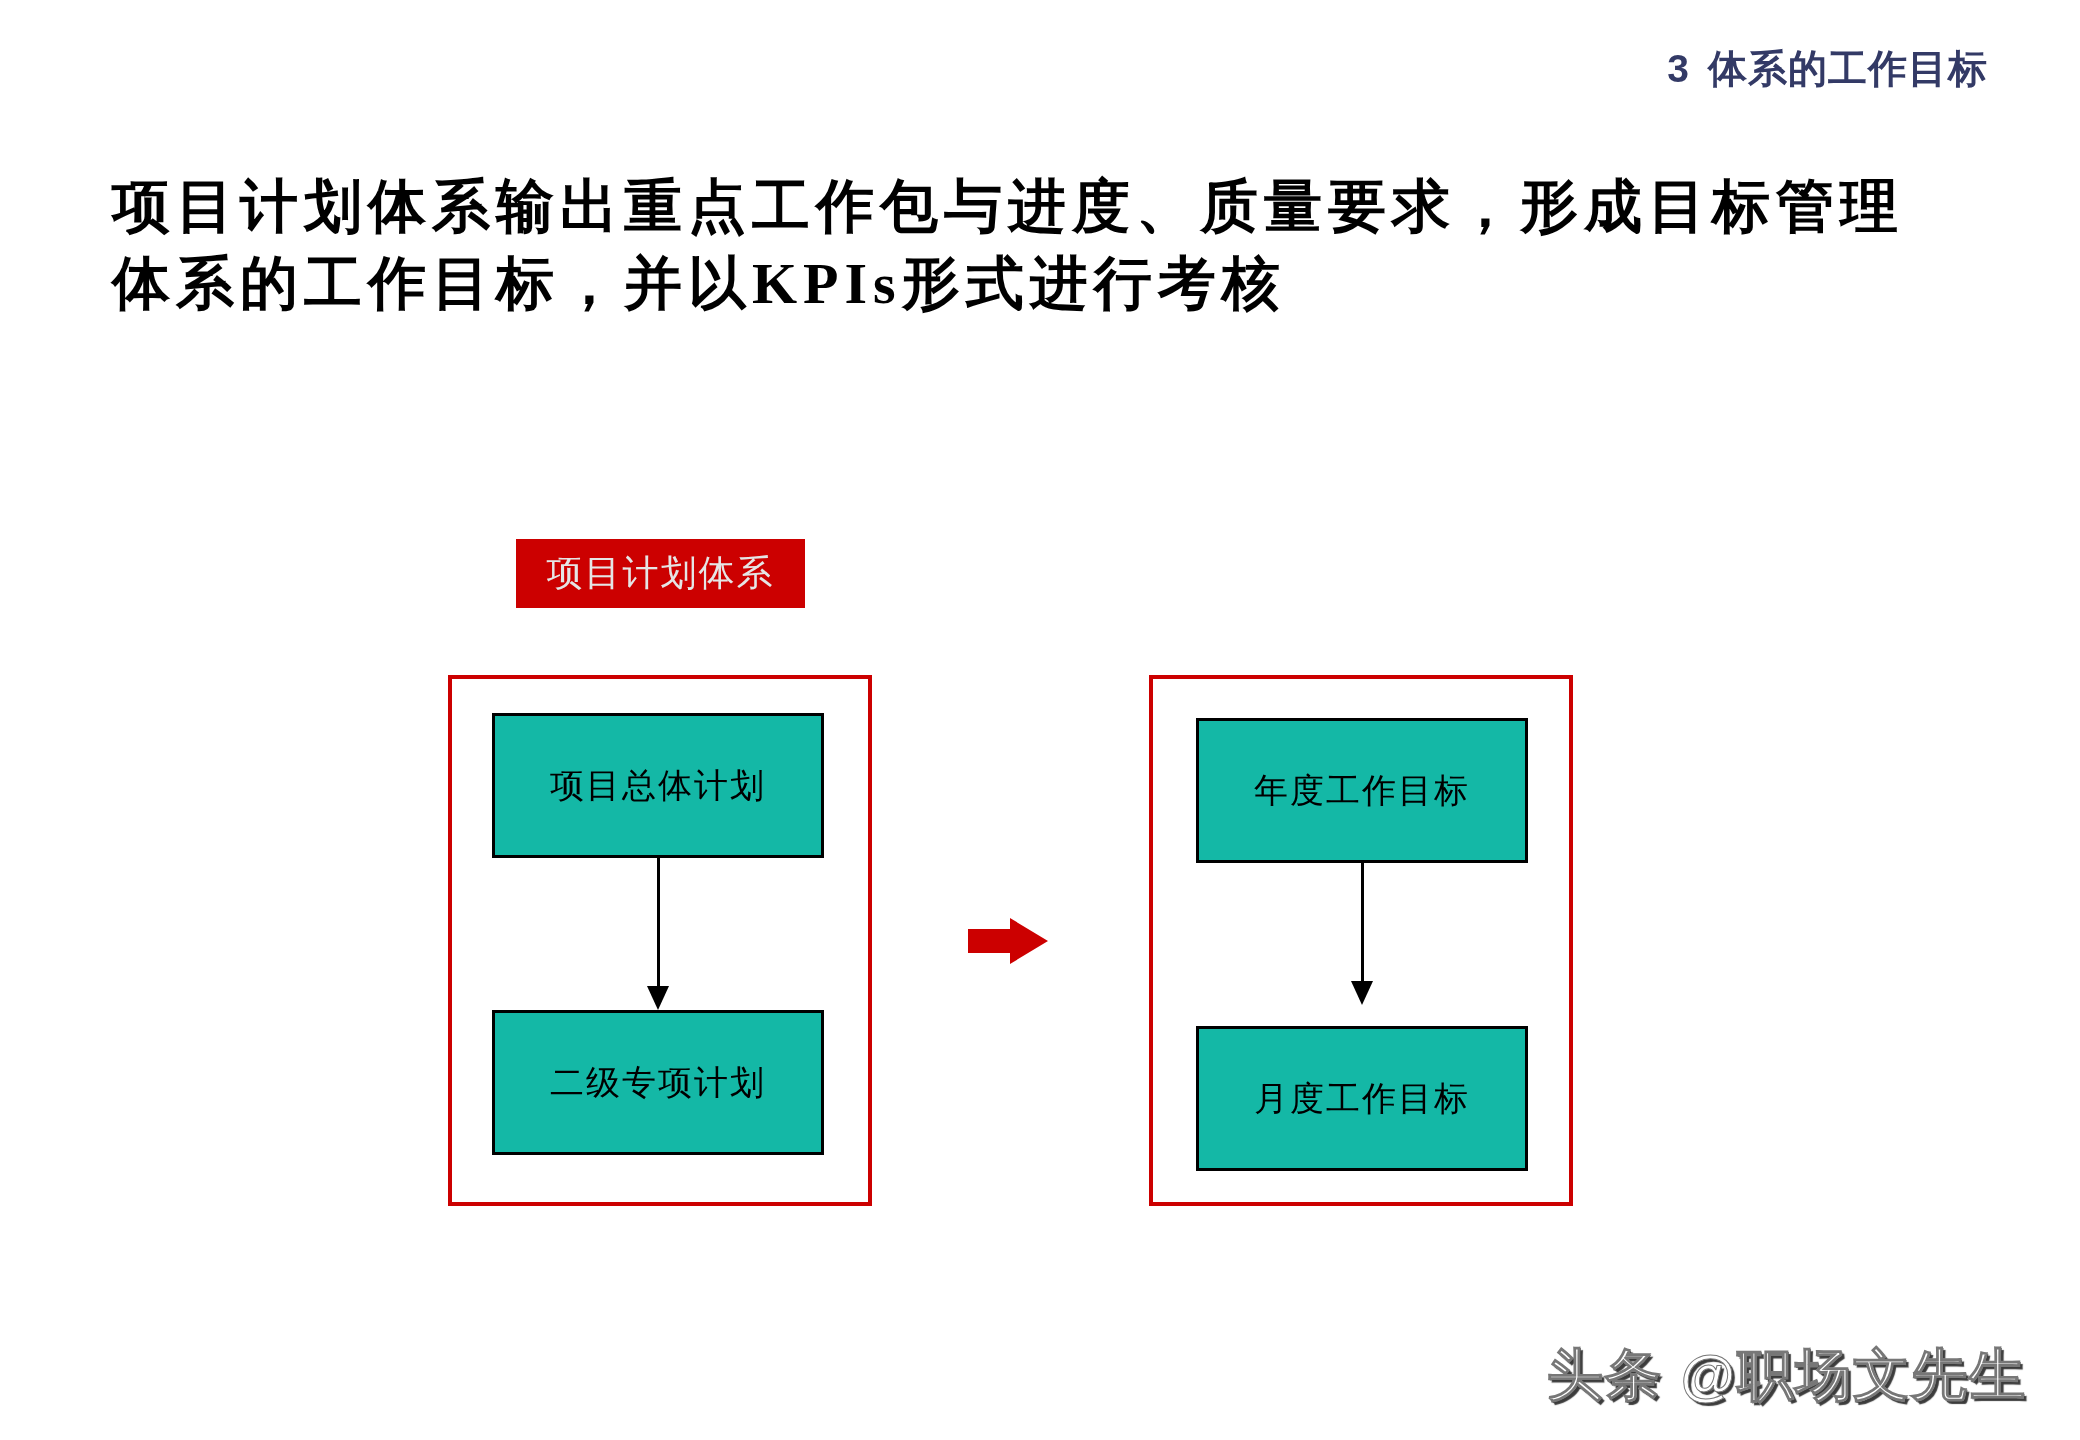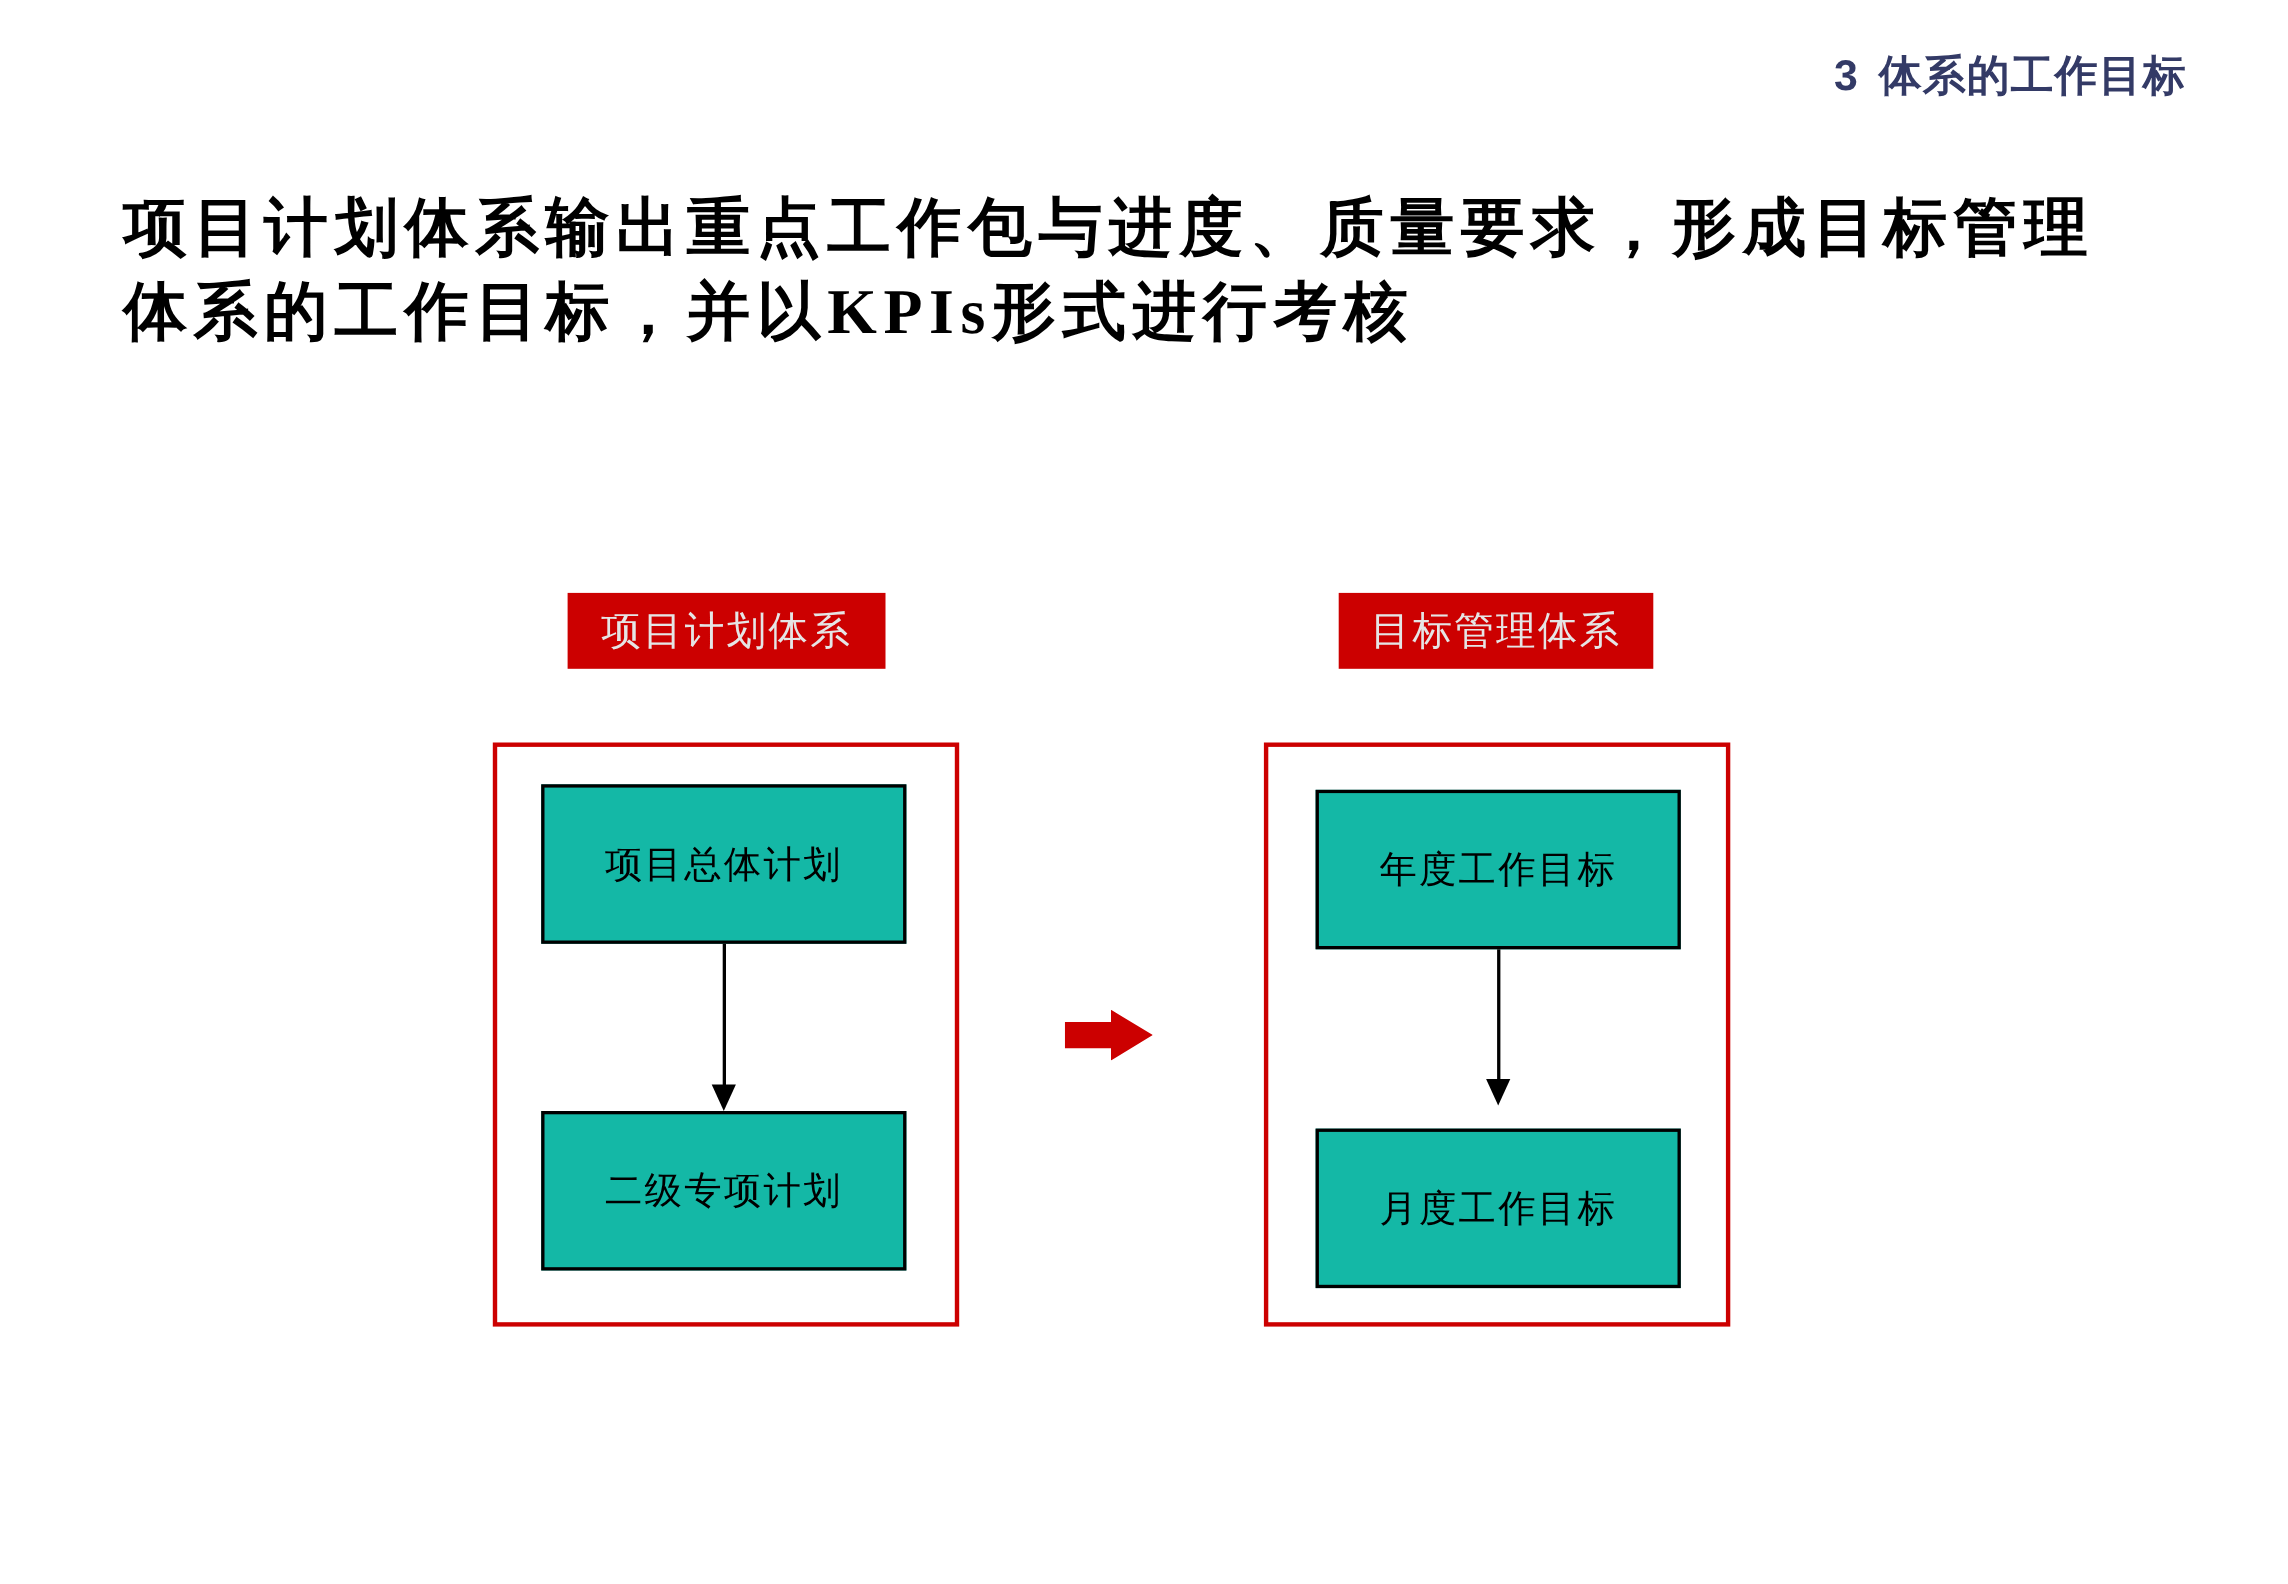--- a/index.html
+++ b/index.html
@@ -135,21 +135,20 @@
   <header class="page-header">
     <span class="sec-num">3</span><span class="sec-title">体系的工作目标</span>
   </header>
 
   <h1 class="slide-title">
     <span class="line">项目计划体系输出重点工作包与进度、质量要求，形成目标管理</span>
     <span class="line">体系的工作目标，并以KPIs形式进行考核</span>
   </h1>
 
   <div class="label-box left">项目计划体系</div>
-  <div class="label-box right">目标管理体系</div>
 
   <div class="container left"></div>
   <div class="container right"></div>
 
   <div class="node lt">项目总体计划</div>
   <div class="node lb">二级专项计划</div>
   <div class="node rt">年度工作目标</div>
   <div class="node rb">月度工作目标</div>
 
   <div class="connector cl">
@@ -158,14 +157,15 @@
   </div>
   <div class="connector cr">
     <div class="line"></div>
     <div class="head"></div>
   </div>
 
   <svg class="block-arrow" viewBox="0 0 80 46" xmlns="http://www.w3.org/2000/svg">
     <polygon points="0,11 42,11 42,0 80,23 42,46 42,35 0,35"></polygon>
   </svg>
 
+  <div class="watermark">头条 @职场文先生</div>
 
 </div>
 
 </body></html>

